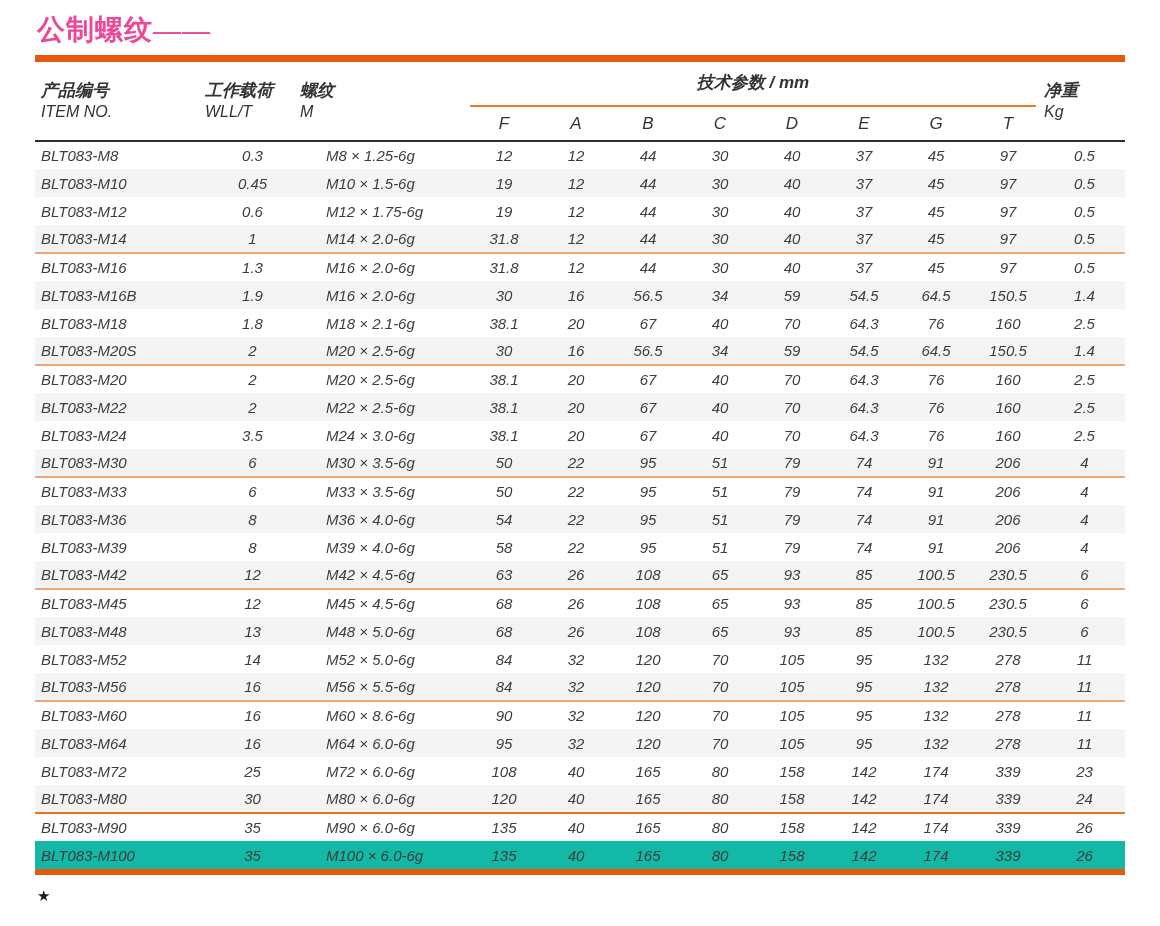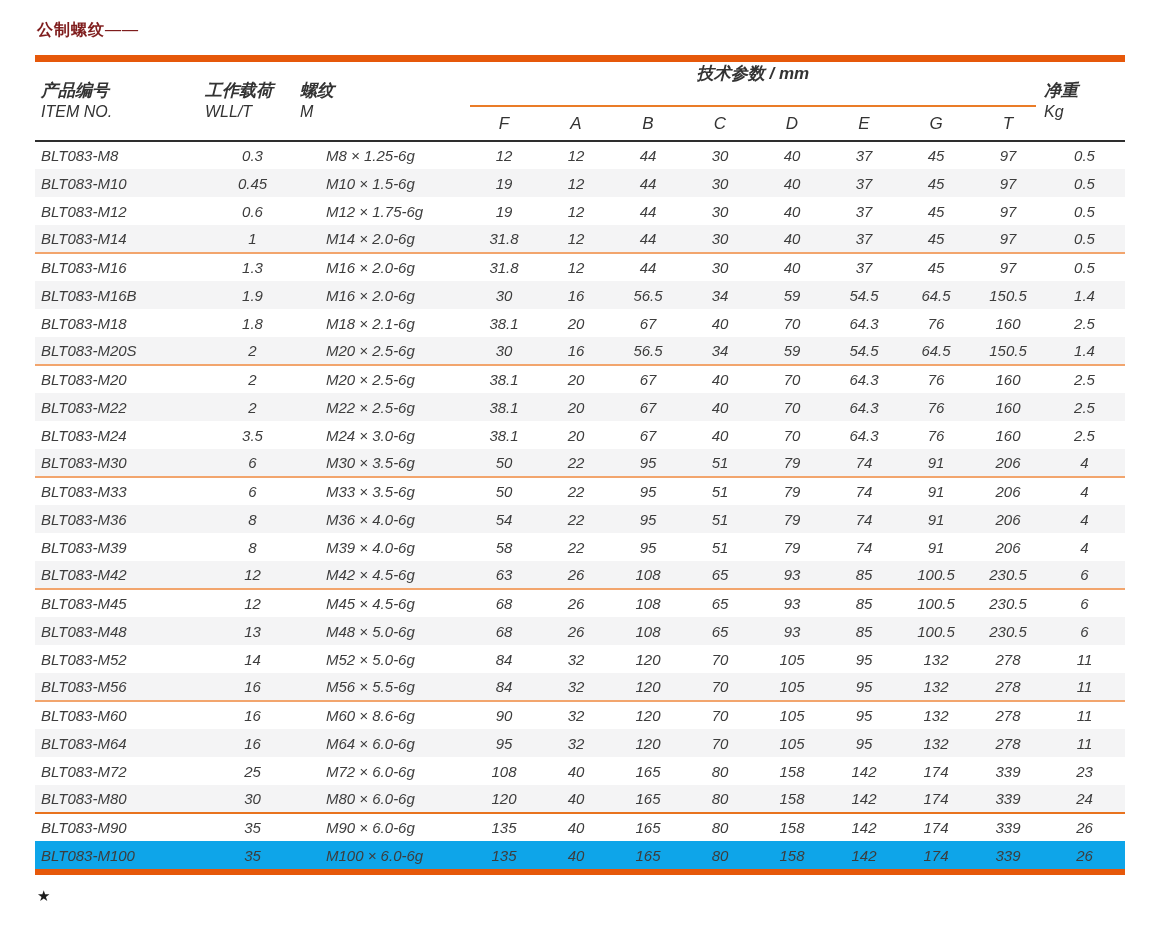--- a/index.html
+++ b/index.html
@@ -9,22 +9,22 @@
     background: #ffffff;
     font-family: "Liberation Sans", "DejaVu Sans", sans-serif;
     color: #3d3d3d;
     overflow: hidden;
   }
   .page { padding: 0 35px; }
 
   .title {
     font-family: "Liberation Serif", "DejaVu Serif", serif;
     font-weight: bold;
-    font-size: 16px;
-    color: #7f1d1d;
+    font-size: 28px;
+    color: #ec4899;
     letter-spacing: 1px;
     margin: 15px 0 0 2px;
     line-height: 30px;
   }
 
   .top-bar { height: 7px; background: #e6580a; margin-top: 10px; }
   .bottom-bar { height: 6px; background: #e6580a; }
 
   table.spec {
     width: 1090px;
@@ -40,39 +40,39 @@
 
   .th-2line .zh { font-size: 17px; font-weight: bold; line-height: 22px; }
   .th-2line .en { font-size: 16px; font-weight: normal; line-height: 20px; }
   .th-item { text-align: left; }
   .th-item .zh, .th-item .en { padding-left: 6px; }
   .th-wll, .th-thread, .th-kg { text-align: left; }
 
   .th-tech { vertical-align: bottom; }
   .tech-label {
     font-size: 17px; font-weight: bold; text-align: center;
-    padding-bottom: 20px;
+    padding-bottom: 11px;
     margin: 0 8px 0 2px;
     border-bottom: 2px solid #ea7c28;
   }
   .th-letter { font-size: 17px; font-weight: normal; text-align: center; }
 
   tbody td {
     height: 28px;
     font-size: 15px;
     text-align: center;
     color: #3d3d3d;
     padding: 0;
     white-space: nowrap;
   }
   tbody td.c-item  { text-align: left; padding-left: 6px; }
   tbody td.c-thread{ text-align: left; padding-left: 26px; }
 
   tbody tr:nth-child(even) { background: #f4f4f5; }
-  tbody tr:last-child { background: #0ea5e9; }
+  tbody tr:last-child { background: #14b8a6; }
 
   tr.sep-light td { border-bottom: 2px solid #f2a56d; }
   tr.sep-dark  td { border-bottom: 2px solid #e8731e; margin-left: 40px; }
 
   .footnote {
     margin-top: 12px;
     margin-left: 2px;
     font-size: 14px;
     color: #3c3c3c;
     display: flex;

